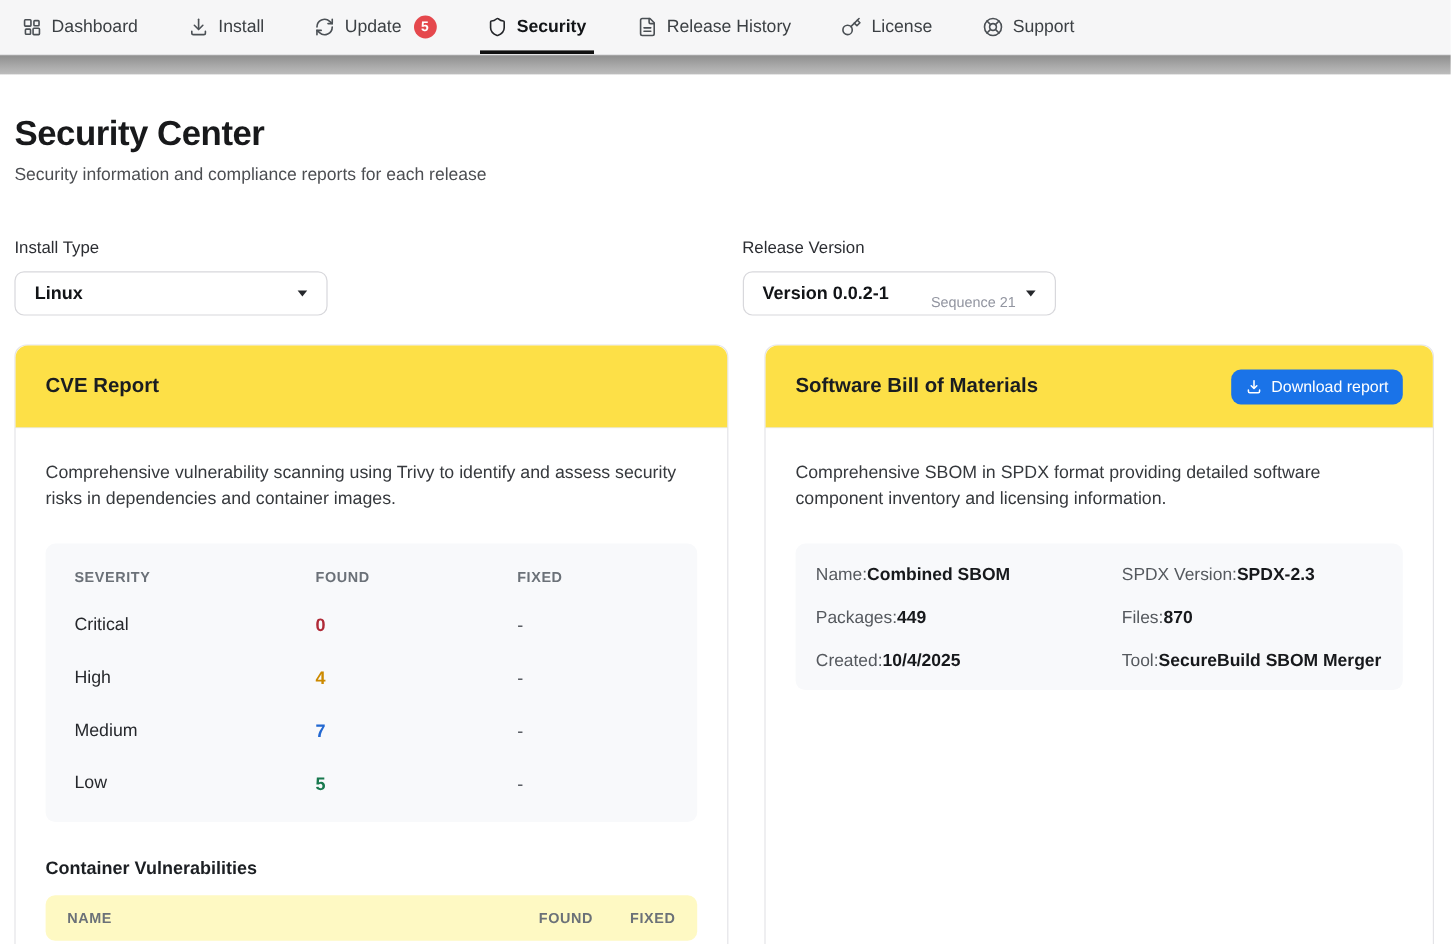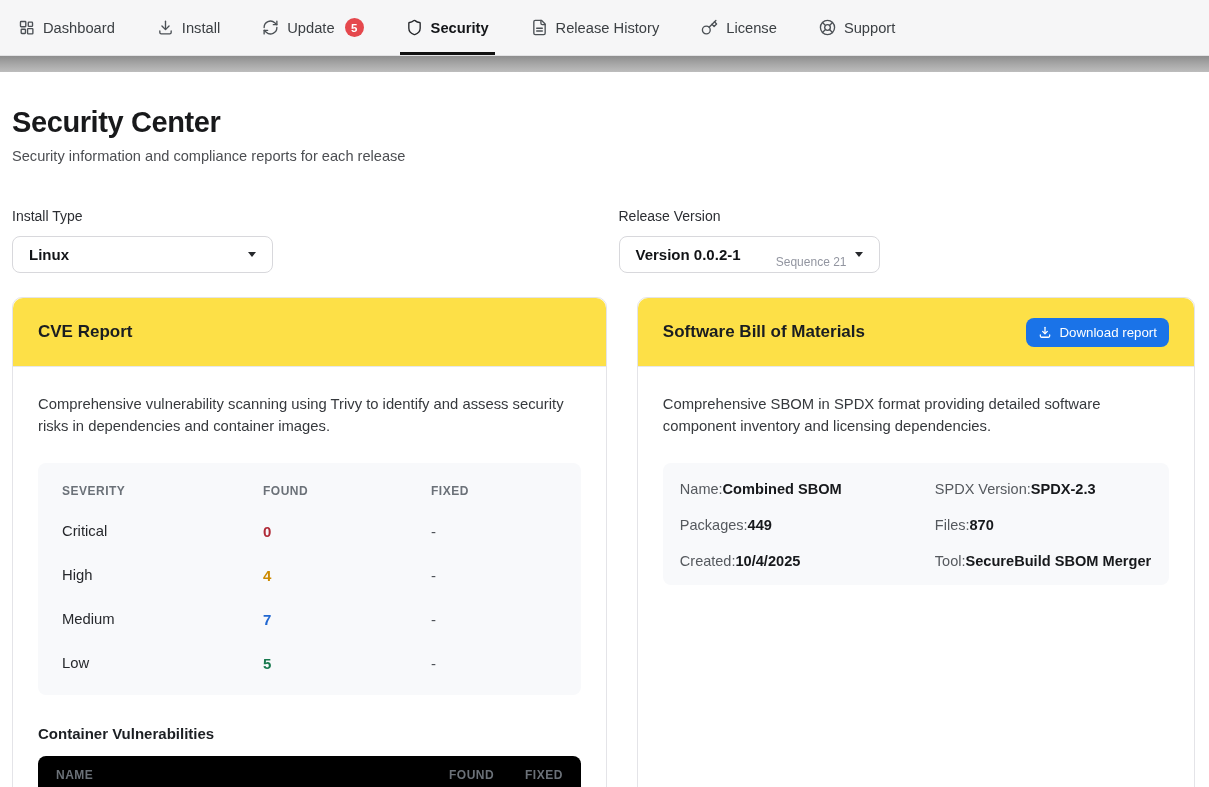--- a/index.html
+++ b/index.html
@@ -5,21 +5,21 @@
   * { box-sizing: border-box; margin: 0; padding: 0; }
   html, body { width: 1209px; height: 787px; overflow: hidden; }
   body {
     font-family: "Liberation Sans", "DejaVu Sans", sans-serif;
     background: #ffffff;
     color: #1a1d21;
   }
 
   
   .topnav {
-    height: 56px;
+    height: 46px;
     background: #f6f6f7;
     border-bottom: 1px solid #e3e3e5;
     display: flex;
     align-items: stretch;
     padding: 0 18px;
     gap: 42px;
   }
   .nav-item {
     position: relative;
     display: flex;
@@ -176,21 +176,21 @@
   .sev-found { font-size: 15px; font-weight: 700; }
   .sev-fixed { font-size: 15px; color: #4e5258; }
 
   .section-subtitle {
     margin: 30px 0 14px;
     font-size: 15px;
     font-weight: 700;
     color: #1c1f23;
   }
   .cont-head {
-    background: #000000;
+    background: #fef9c3;
     border-radius: 8px;
     height: 38px;
     display: grid;
     grid-template-columns: 393px 76px auto;
     align-items: center;
     padding: 0 18px;
   }
 
   
   .btn-primary {
@@ -397,21 +397,21 @@
             <svg viewBox="0 0 24 24" fill="none" stroke="currentColor" stroke-width="2.2" stroke-linecap="round" stroke-linejoin="round">
               <path d="M12 4v10"></path>
                 <path d="m8 11 4 4 4-4"></path>
                 <path d="M4 17v2a2 2 0 0 0 2 2h12a2 2 0 0 0 2-2v-2"></path>
             </svg>
           </span>
           <span>Download report</span>
         </button>
       </header>
       <div class="card-body">
-        <p class="card-desc">Comprehensive SBOM in SPDX format providing detailed software component inventory and licensing dependencies.</p>
+        <p class="card-desc">Comprehensive SBOM in SPDX format providing detailed software component inventory and licensing information.</p>
 
         <div class="sbom-details">
           <div class="sbom-row">
             <div class="sbom-pair left">
               <span class="sbom-label">Name:</span>
               <span class="sbom-value">Combined SBOM</span>
             </div>
             <div class="sbom-pair right">
               <span class="sbom-label">SPDX Version:</span>
               <span class="sbom-value">SPDX-2.3</span>

